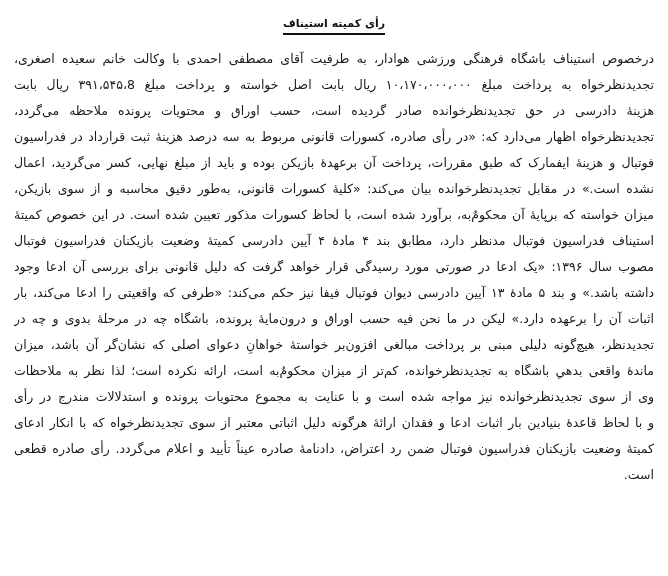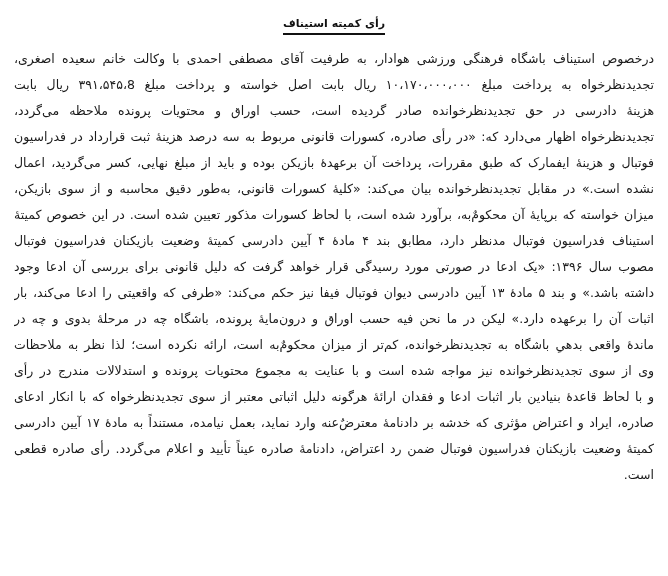--- a/index.html
+++ b/index.html
@@ -62,20 +62,20 @@
       <div class="line">تجدیدنظرخواه به پرداخت مبلغ ۱۰،۱۷۰،۰۰۰،۰۰۰ ریال بابت اصل خواسته و پرداخت مبلغ ۳۹۱،۵۴۵،8 ریال بابت</div>
       <div class="line">هزینهٔ دادرسی در حق تجدیدنظرخوانده صادر گردیده است، حسب اوراق و محتویات پرونده ملاحظه می‌گردد،</div>
       <div class="line">تجدیدنظرخواه اظهار می‌دارد که: «در رأی صادره، کسورات قانونی مربوط به سه درصد هزینهٔ ثبت قرارداد در فدراسیون</div>
       <div class="line">فوتبال و هزینهٔ ایفمارک که طبق مقررات، پرداخت آن برعهدهٔ بازیکن بوده و باید از مبلغ نهایی، کسر می‌گردید، اعمال</div>
       <div class="line">نشده است.» در مقابل تجدیدنظرخوانده بیان می‌کند: «کلیهٔ کسورات قانونی، به‌طور دقیق محاسبه و از سوی بازیکن،</div>
       <div class="line">میزان خواسته که برپایهٔ آن محکومٌ‌به، برآورد شده است، با لحاظ کسورات مذکور تعیین شده است. در این خصوص کمیتهٔ</div>
       <div class="line">استیناف فدراسیون فوتبال مدنظر دارد، مطابق بند ۴ مادهٔ ۴ آیین دادرسی کمیتهٔ وضعیت بازیکنان فدراسیون فوتبال</div>
       <div class="line">مصوب سال ۱۳۹۶: «یک ادعا در صورتی مورد رسیدگی قرار خواهد گرفت که دلیل قانونی برای بررسی آن ادعا وجود</div>
       <div class="line">داشته باشد.» و بند ۵ مادهٔ ۱۳ آیین دادرسی دیوان فوتبال فیفا نیز حکم می‌کند: «طرفی که واقعیتی را ادعا می‌کند، بار</div>
       <div class="line">اثبات آن را برعهده دارد.» لیکن در ما نحن فیه حسب اوراق و درون‌مایهٔ پرونده، باشگاه چه در مرحلهٔ بدوی و چه در مرحلهٔ</div>
+      <div class="line">تجدیدنظر، هیچ‌گونه دلیلی مبنی بر پرداخت مبالغی افزون‌بر خواستهٔ خواهانِ دعوای اصلی که نشان‌گر آن باشد، میزان</div>
       <div class="line">ماندهٔ واقعی بدهیِ باشگاه به تجدیدنظرخوانده، کم‌تر از میزان محکومٌ‌به است، ارائه نکرده است؛ لذا نظر به ملاحظات مذکور</div>
       <div class="line">وی از سوی تجدیدنظرخوانده نیز مواجه شده است و با عنایت به مجموع محتویات پرونده و استدلالات مندرج در رأی</div>
       <div class="line">و با لحاظ قاعدهٔ بنیادین بار اثبات ادعا و فقدان ارائهٔ هرگونه دلیل اثباتی معتبر از سوی تجدیدنظرخواه که با انکار ادعای</div>
-      <div class="line">صادره، ایراد و اعتراض مؤثری که خدشه بر دادنامهٔ معترضٌ‌عنه وارد نماید، بعمل نیامده، مستنداً به مادهٔ ۱۷ آیین دادرسی</div>
       <div class="line">کمیتهٔ وضعیت بازیکنان فدراسیون فوتبال ضمن رد اعتراض، دادنامهٔ صادره عیناً تأیید و اعلام می‌گردد. رأی صادره قطعی</div>
       <div class="line line-last">است.</div>
     </div>
 </div>
 
 </body></html>

